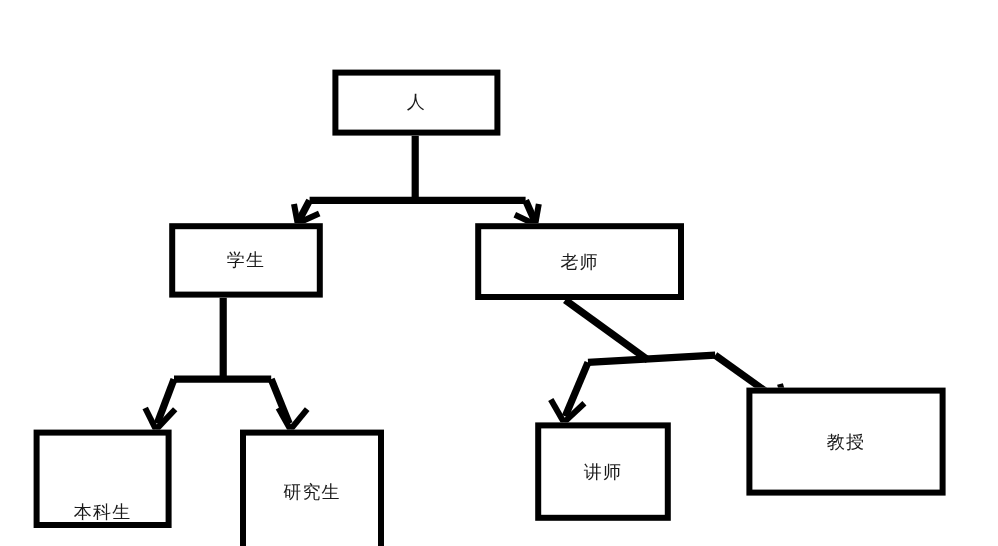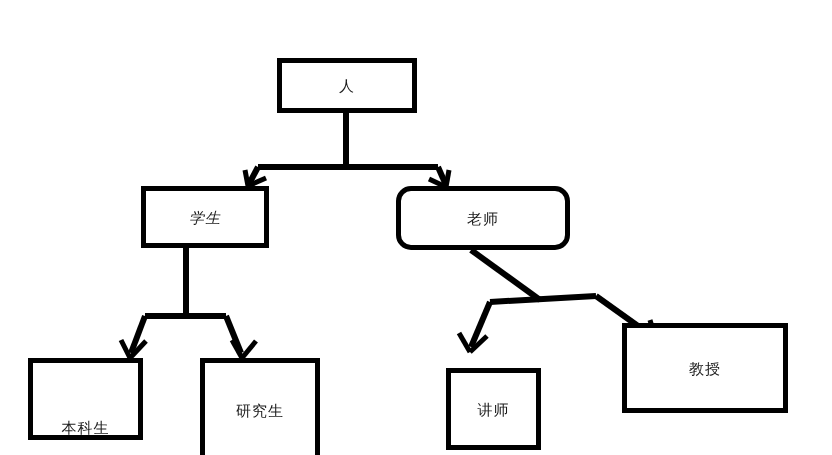--- a/index.html
+++ b/index.html
@@ -36,25 +36,25 @@
   }
   .node-label {
     font-size: 15px;
     color: #1a1a1a;
     letter-spacing: 1px;
     line-height: 1;
     user-select: none;
   }
   
   #node-person      { left: 277px; top: 58px;  width: 140px; height: 55px; }
-  #node-student     { left: 141px; top: 186px; width: 128px; height: 62px; font-style: italic; }
-  #node-teacher     { left: 396px; top: 186px; width: 174px; height: 64px; border-radius: 15px; }
+  #node-student     { left: 141px; top: 186px; width: 128px; height: 62px; }
+  #node-teacher     { left: 396px; top: 186px; width: 174px; height: 64px; }
   #node-undergrad   { left: 28px;  top: 358px; width: 115px; height: 82px; align-items: flex-end; }
   #node-graduate    { left: 200px; top: 358px; width: 120px; height: 104px; }
-  #node-lecturer    { left: 446px; top: 368px; width: 95px; height: 82px; }
+  #node-lecturer    { left: 446px; top: 352px; width: 113px; height: 82px; }
   #node-professor   { left: 622px; top: 323px; width: 166px; height: 90px; }
 </style>
 </head>
 <body>
 
 <div id="canvas">
 
   <svg id="edge-layer" viewBox="0 0 832 455" xmlns="http://www.w3.org/2000/svg">
 
     <g fill="none" stroke="#000000" stroke-width="6" stroke-linecap="butt" stroke-linejoin="miter">

